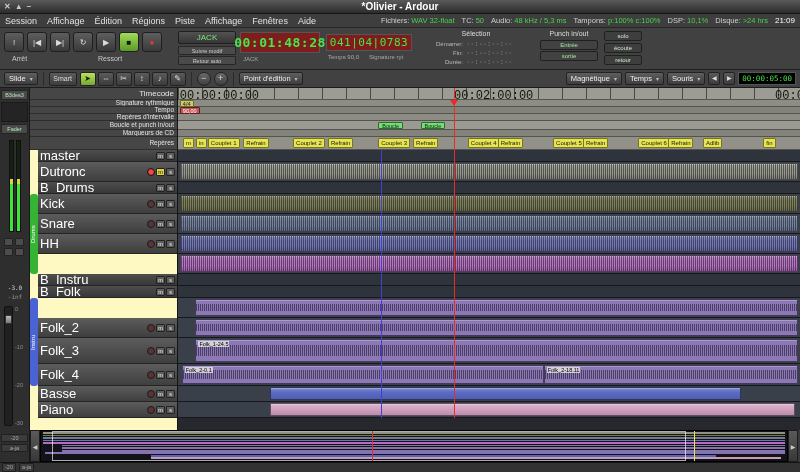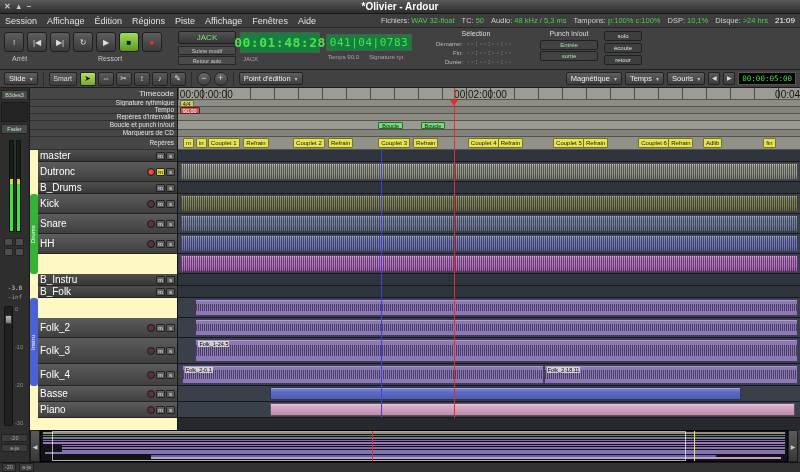--- a/index.html
+++ b/index.html
@@ -20,21 +20,21 @@
 .tb-buttons{position:absolute;left:4px;top:4px;display:flex;gap:3px}
 .tbtn{width:20px;height:20px;background:linear-gradient(#5e5e5e,#3a3a3a);border:1px solid #1f1f1f;border-radius:3px;color:#ddd;font-size:8px;display:flex;align-items:center;justify-content:center}
 .tbtn.green{background:linear-gradient(#9fdc5a,#5c9a28);color:#0d1a06}
 .tbtn.rec{color:#e33}
 .tb-label{position:absolute;top:27px;font-size:7px;color:#c8c8c8}
 .lbl-arret{left:12px}.lbl-ressort{left:98px}
 .jack-box{position:absolute;left:178px;top:3px;width:58px}
 .jack-btn{width:100%;height:13px;background:linear-gradient(#525252,#363636);color:#7ae87a;font-size:8px;border:1px solid #1f1f1f;border-radius:2px;text-align:center;line-height:11px}
 .aux{display:flex;flex-direction:column;gap:1px;margin-top:2px}
 .abtn{height:9px;font-size:5.5px;line-height:8px;text-align:center;background:#4a4a4a;border:1px solid #262626;color:#ccc;border-radius:1px;overflow:hidden;white-space:nowrap}
-.clock{position:absolute;background:#15803d;border:1px solid #555;color:var(--clock-green);font-family:"DejaVu Sans Mono",monospace;display:flex;align-items:center;justify-content:center;letter-spacing:.5px}
+.clock{position:absolute;background:#7f1d1d;border:1px solid #555;color:var(--clock-green);font-family:"DejaVu Sans Mono",monospace;display:flex;align-items:center;justify-content:center;letter-spacing:.5px}
 .clock.primary{left:240px;top:4px;width:80px;height:21px;font-size:13px;font-weight:bold}
 .clock.secondary{left:326px;top:6px;width:86px;height:17px;font-size:11px}
 .clock-sub{position:absolute;font-size:6px;color:#a8a8a8}
 .primary-sub{left:243px;top:28px}
 .secondary-sub{left:328px;top:26px;display:flex;gap:10px}
 .selection-box{position:absolute;left:420px;top:2px;width:112px}
 .sel-title{font-size:7px;color:#ddd;text-align:center;height:9px}
 .sel-row{display:flex;height:9px;align-items:center}
 .sel-lab{width:46px;text-align:right;font-size:6px;color:#bbb;padding-right:3px}
 .sel-val{font-family:"DejaVu Sans Mono",monospace;font-size:7px;color:#8a8a8a}
@@ -70,33 +70,33 @@
 .ms-bottom{position:absolute;left:1px;right:1px;top:346px;display:flex;flex-direction:column;gap:2px}
 .bchip{height:8px;background:#3c3c3c;border:1px solid #202020;color:#aaa;font-size:5.5px;text-align:center;line-height:7px;border-radius:1px}
 
 .headers{position:absolute;left:30px;top:88px;width:148px;height:342px;background:#fef9c3;border-right:1px solid #141414}
 .ruler-labels{position:absolute;top:0;left:0;right:0;height:62px}
 .rlab{background:#464646;border-bottom:1px solid #2e2e2e;text-align:right;padding-right:3px;font-size:6.5px;color:#e4e4e4;overflow:hidden;white-space:nowrap}
 .rlab.big{font-size:8px}
 .header-rows{position:absolute;top:62px;left:0;right:0;height:268px}
 .theader{position:absolute;left:8px;right:0;background:linear-gradient(#5c5c5c,#3f3f3f);border-bottom:1px solid #242424;display:flex;align-items:center;padding:0 2px}
 .theader.bus{background:linear-gradient(#4e4e4e,#373737)}
-.tname{flex:1;font-size:10px;color:#fff;overflow:hidden;white-space:nowrap}
+.tname{flex:1;font-size:13px;color:#fff;overflow:hidden;white-space:nowrap}
 .tbtns{display:flex;align-items:center;gap:1px}
 .rbtn{width:8px;height:8px;border-radius:50%;background:#5a3434;border:1px solid #1a1a1a}
 .rbtn.on{background:radial-gradient(circle,#ff4545 40%,#8a2020)}
 .mbtn{min-width:9px;height:8px;font-size:5.5px;line-height:7px;text-align:center;background:#5d5d5d;color:#eee;border:1px solid #222;border-radius:1px}
 .mbtn.lit{background:#ded23c;color:#111}
 .group-tabs{position:absolute;top:62px;left:0;width:8px;height:268px}
 .gtab{position:absolute;left:0;width:8px;writing-mode:vertical-rl;transform:rotate(180deg);font-size:6px;color:#fff;text-align:center;border-radius:3px;overflow:hidden}
 .canvas{position:absolute;left:178px;top:88px;width:622px;height:342px;background:#26282d}
 .ruler-strips{position:absolute;top:0;left:0;right:0;height:62px}
 .rstrip{position:relative;border-bottom:1px solid #54544e;overflow:visible}
 .rstrip.tc{background-image:repeating-linear-gradient(90deg,#4a4a42 0 1px,transparent 1px 24px)}
-.tick-label{position:absolute;top:1px;font-size:10px;color:#15150f;font-family:Liberation Sans, sans-serif;white-space:nowrap}
+.tick-label{position:absolute;top:1px;font-size:12px;color:#15150f;font-family:Liberation Mono, monospace;white-space:nowrap}
 .meter-chip,.tempo-chip{position:absolute;top:0;height:7px;font-size:5.5px;line-height:6px;padding:0 2px;border-radius:1px;white-space:nowrap}
 .meter-chip{background:#c8c87a;color:#1a1a00;border:1px solid #6e6e20}
 .tempo-chip{background:#c05858;color:#fff;border:1px solid #5e1e1e}
 .loopchip{position:absolute;top:1px;height:7px;background:var(--loop-green);color:#062a06;font-size:5.5px;line-height:6px;padding:0 3px;border:1px solid #2a6e2a;border-radius:1px;white-space:nowrap}
 .mchip{position:absolute;top:1px;height:10px;background:var(--marker-yellow);color:#222200;font-size:6px;line-height:9px;padding:0 2px;border:1px solid #77771a;border-radius:1px;white-space:nowrap;z-index:2}
 .lanes{position:absolute;top:62px;left:0;right:0;height:268px;background-image:repeating-linear-gradient(90deg,rgba(0,0,0,.10) 0 1px,transparent 1px 26px)}
 .lane{position:absolute;left:0;right:0;background:#394049;border-bottom:1px solid #15181d}
 .lane.bus{background:#2f343c}
 .region{position:absolute;top:1px;bottom:1px;border:1px solid rgba(8,8,18,.55);border-radius:1px;box-shadow:inset 0 1px rgba(255,255,255,.25);overflow:hidden}
 .region.dense::after{content:"";position:absolute;inset:0;background-image:repeating-linear-gradient(90deg,rgba(16,16,30,.52) 0 1px,transparent 1px 2px),linear-gradient(rgba(255,255,255,.20),rgba(255,255,255,0) 35%,rgba(255,255,255,0) 65%,rgba(0,0,0,.18))}

